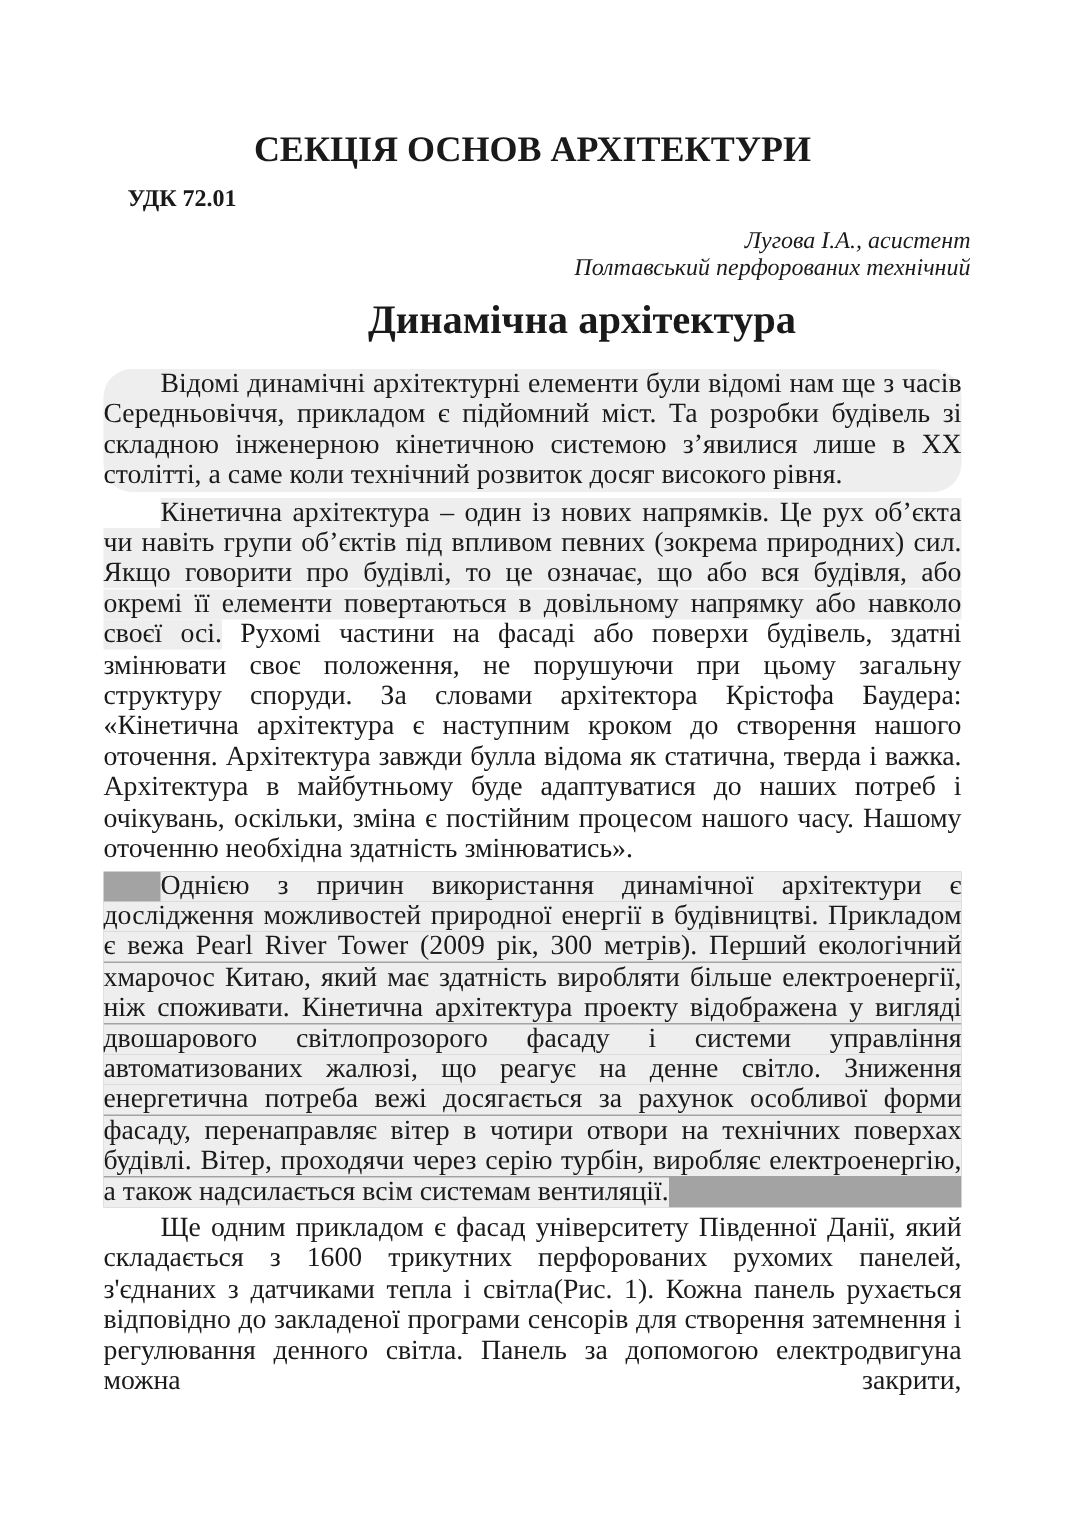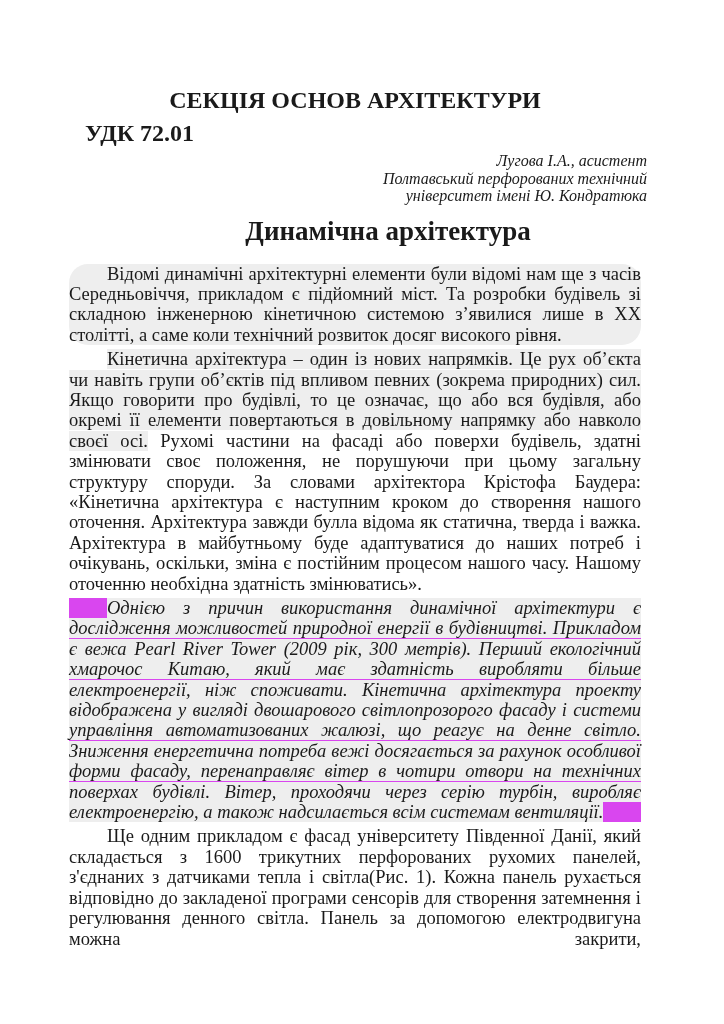--- a/index.html
+++ b/index.html
@@ -23,21 +23,21 @@
   }
   .section-header {
     text-align: center;
     font-weight: bold;
     font-size: 24px;
     line-height: 22px;
   }
   .udc {
     margin: 11px 0 0 16px;
     font-weight: bold;
-    font-size: 24px;
+    font-size: 16px;
     line-height: 22px;
   }
   .authors {
     margin-top: 8px;
     margin-right: -6px;
     text-align: right;
     font-style: italic;
     font-size: 16px;
     line-height: 17.5px;
   }
@@ -54,37 +54,36 @@
     font-size: 18.5px;
     line-height: 20.4px;
     text-align: justify;
     text-indent: 38px;
   }
   .para.first {
     margin-top: 21px;
     border-radius: 19px;
   }
   .shaded { background: #eeeeee; }
-  .shaded-trail { background: #d946ef; font-style: italic; }
+  .shaded-trail { background: #a3a3a3; }
   .hl { background: #eeeeee; }
   .last-justify { text-align-last: justify; }
 </style>
 </head>
 <body>
 
 <div class="page">
 
   <div class="section-header">СЕКЦІЯ ОСНОВ АРХІТЕКТУРИ</div>
 
   <div class="udc">УДК 72.01</div>
 
   <div class="authors">
     <div>Лугова І.А., асистент</div>
     <div>Полтавський перфорованих технічний</div>
-    <div>університет імені Ю. Кондратюка</div>
   </div>
 
   <div class="article-title">Динамічна архітектура</div>
 
   <p class="para first shaded"><span>Відомі динамічні архітектурні елементи були відомі нам ще з часів Середньовіччя, прикладом є підйомний міст. Та розробки будівель зі складною інженерною кінетичною системою з’явилися лише в ХХ столітті, а саме коли технічний розвиток досяг високого рівня.</span></p>
 
   <p class="para"><span class="hl">Кінетична архітектура – один із нових напрямків. Це рух об’єкта чи навіть групи об’єктів під впливом певних (зокрема природних) сил. Якщо говорити про будівлі, то це означає, що або вся будівля, або окремі її елементи повертаються в довільному напрямку або навколо своєї осі.</span><span> Рухомі частини на фасаді або поверхи будівель, здатні змінювати своє положення, не порушуючи при цьому загальну структуру споруди. За словами архітектора Крістофа Баудера: «Кінетична архітектура є наступним кроком до створення нашого оточення. Архітектура завжди булла відома як статична, тверда і важка. Архітектура в майбутньому буде адаптуватися до наших потреб і очікувань, оскільки, зміна є постійним процесом нашого часу. Нашому оточенню необхідна здатність змінюватись».</span></p>
 
   <p class="para shaded-trail"><span class="hl">Однією з причин використання динамічної архітектури є дослідження можливостей природної енергії в будівництві. Прикладом є вежа Pearl River Tower (2009 рік, 300 метрів). Перший екологічний хмарочос Китаю, який має здатність виробляти більше електроенергії, ніж споживати. Кінетична архітектура проекту відображена у вигляді двошарового світлопрозорого фасаду і системи управління автоматизованих жалюзі, що реагує на денне світло. Зниження енергетична потреба вежі досягається за рахунок особливої форми фасаду, перенаправляє вітер в чотири отвори на технічних поверхах будівлі. Вітер, проходячи через серію турбін, виробляє електроенергію, а також надсилається всім системам вентиляції.</span></p>
 

